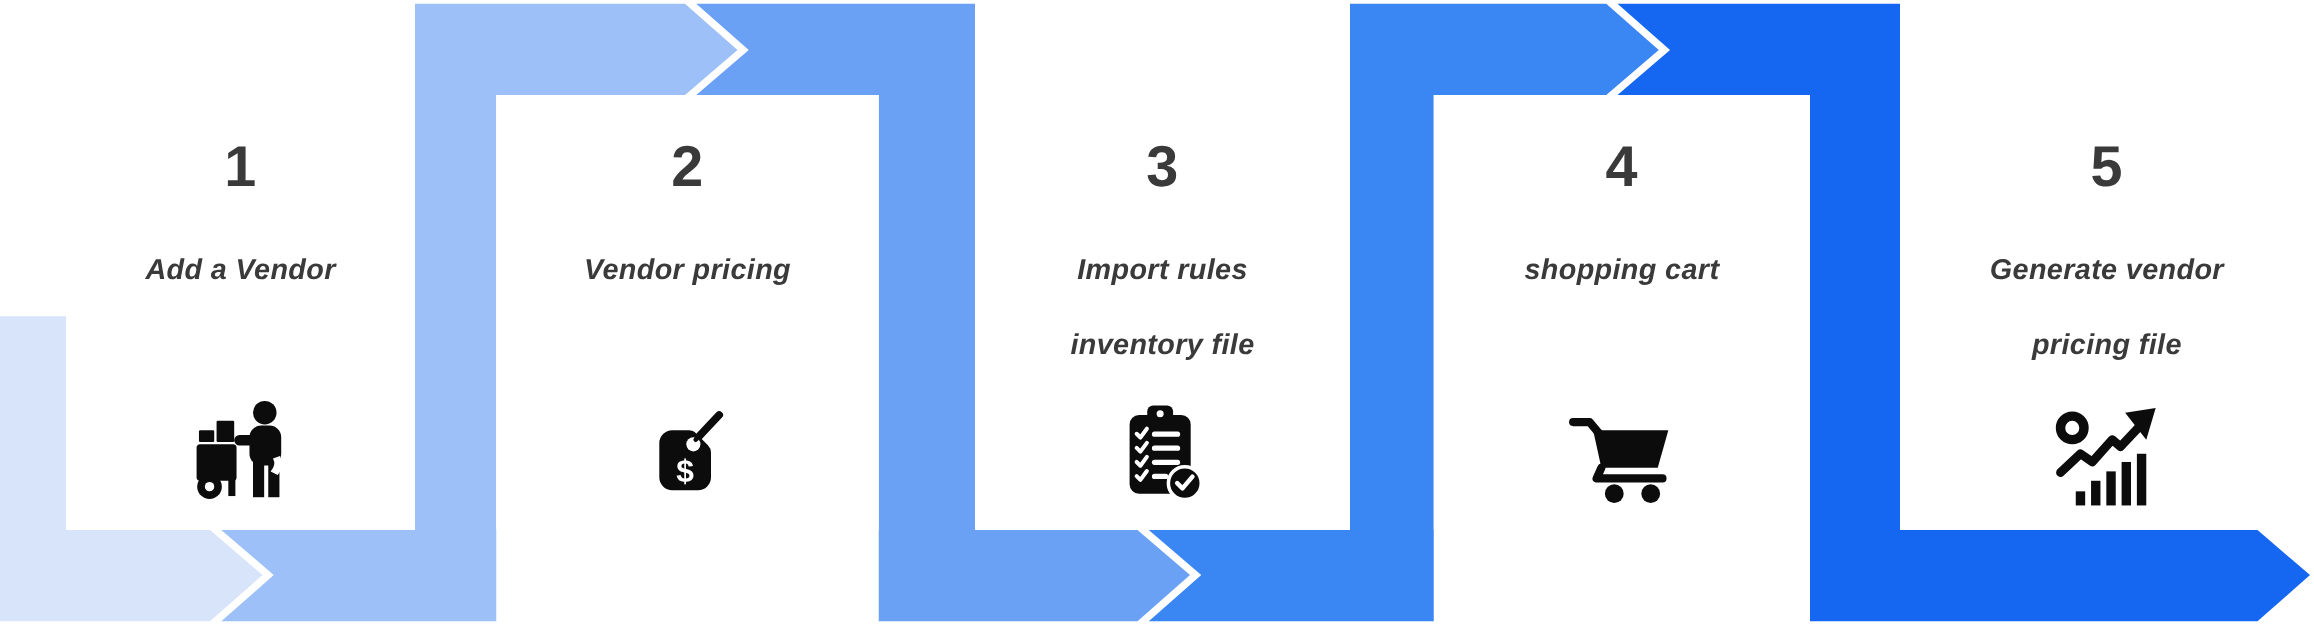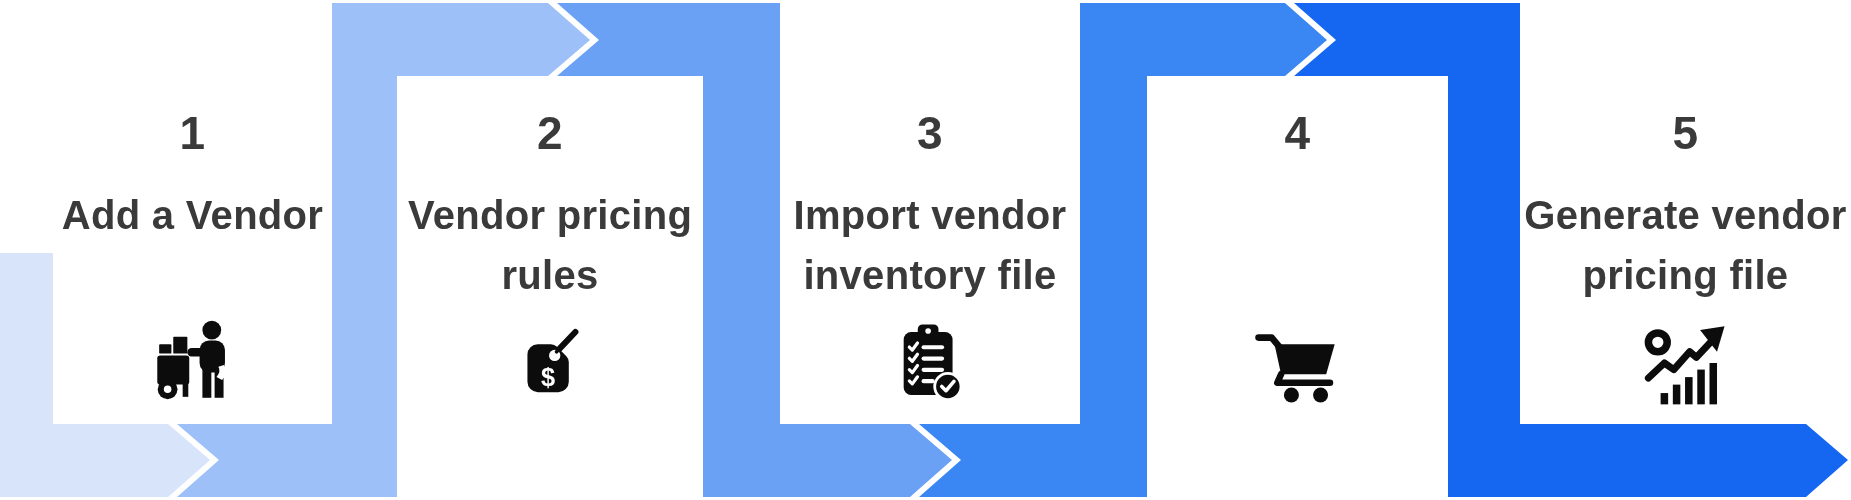--- a/index.html
+++ b/index.html
@@ -22,22 +22,22 @@
   .card-3{left:780px;width:300px;}
   .card-4{left:1147px;width:301px;}
   .card-5{left:1520px;width:331px;}
   .num{
     margin-top:33px;
     font-size:46px;font-weight:700;line-height:48px;
     letter-spacing:.5px;
   }
   .label{
     margin-top:28px;
-    font-size:40px;font-weight:700;line-height:60px;
-    text-align:center;letter-spacing:.3px;
+    font-size:23px;font-weight:700;line-height:60px;
+    text-align:center;letter-spacing:.3px;font-style:italic;
   }
   .label span{display:block;}
   .icon{
     position:absolute;bottom:14px;left:50%;
     transform:translateX(-50%);
     width:100px;height:94px;
     display:flex;align-items:center;justify-content:center;
   }
   .icon svg{width:100%;height:100%;}
 </style>
@@ -75,37 +75,36 @@
         <circle cx="23" cy="78" r="10.5"></circle>
         <circle cx="23" cy="78" r="4" fill="#ffffff"></circle>
       </svg>
     </div>
   </div>
 
   <div class="card card-2">
     <div class="num">2</div>
     <div class="label">
       <span>Vendor pricing</span>
-      <span>rules</span>
     </div>
     <div class="icon">
       <svg viewBox="0 0 100 100" fill="currentColor" color="#0c0c0c">
         <path d="M60,35 L77,17" fill="none" stroke="currentColor" stroke-width="6.5" stroke-linecap="round"></path>
         <path d="M26,41 a11,11 0 0 1 11,-11 h14 a9,9 0 0 1 6.4,2.7 l10,10 a9,9 0 0 1 2.6,6.3 v21 a11,11 0 0 1 -11,11 H37 a11,11 0 0 1 -11,-11 z"></path>
         <circle cx="55" cy="42" r="6" fill="#ffffff"></circle>
         <path d="M57,38 l8,-8" stroke="currentColor" stroke-width="4" stroke-linecap="round"></path>
         <text x="48" y="74" text-anchor="middle" font-family="Liberation Sans, sans-serif" font-size="27" font-weight="bold" fill="#ffffff">$</text>
       </svg>
     </div>
   </div>
 
   <div class="card card-3">
     <div class="num">3</div>
     <div class="label">
-      <span>Import vendor</span>
+      <span>Import rules</span>
       <span>inventory file</span>
     </div>
     <div class="icon">
       <svg viewBox="0 0 100 100" fill="currentColor" color="#0c0c0c">
         <rect x="37" y="9" width="22" height="15" rx="5"></rect>
         <rect x="22" y="17" width="52" height="67" rx="8"></rect>
         <circle cx="48" cy="16" r="3" fill="#ffffff"></circle>
         <rect x="41" y="31" width="24" height="4.5" rx="2.2" fill="#ffffff"></rect>
         <rect x="41" y="43" width="24" height="4.5" rx="2.2" fill="#ffffff"></rect>
         <rect x="41" y="55" width="24" height="4.5" rx="2.2" fill="#ffffff"></rect>
@@ -116,20 +115,21 @@
         <path d="M28,69 l3.2,3.2 5.5,-7.5" fill="none" stroke="#ffffff" stroke-width="3.4" stroke-linecap="round" stroke-linejoin="round"></path>
         <circle cx="69" cy="75" r="14" stroke="#ffffff" stroke-width="3"></circle>
         <path d="M62.5,75 l4.5,4.5 8.5,-10" fill="none" stroke="#ffffff" stroke-width="3.8" stroke-linecap="round" stroke-linejoin="round"></path>
       </svg>
     </div>
   </div>
 
   <div class="card card-4">
     <div class="num">4</div>
     <div class="label">
+      <span>shopping cart</span>
     </div>
     <div class="icon">
       <svg viewBox="0 0 100 100" fill="currentColor" color="#0c0c0c">
         <path d="M8,23 h14 l10,12" fill="none" stroke="currentColor" stroke-width="7" stroke-linecap="round" stroke-linejoin="round"></path>
         <path d="M25,30 h64 l-9,32 H32 z"></path>
         <path d="M32,62 l-4,9 h56" fill="none" stroke="currentColor" stroke-width="7" stroke-linecap="round" stroke-linejoin="round"></path>
         <circle cx="43" cy="84" r="8"></circle>
         <circle cx="74" cy="84" r="8"></circle>
       </svg>
     </div>

